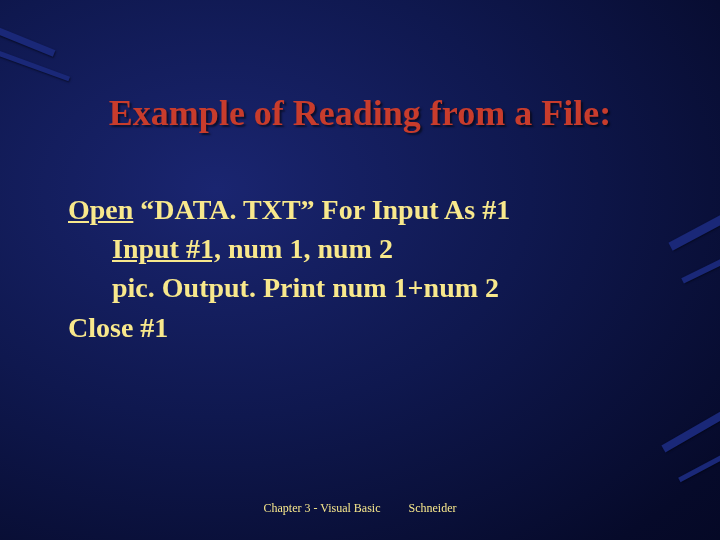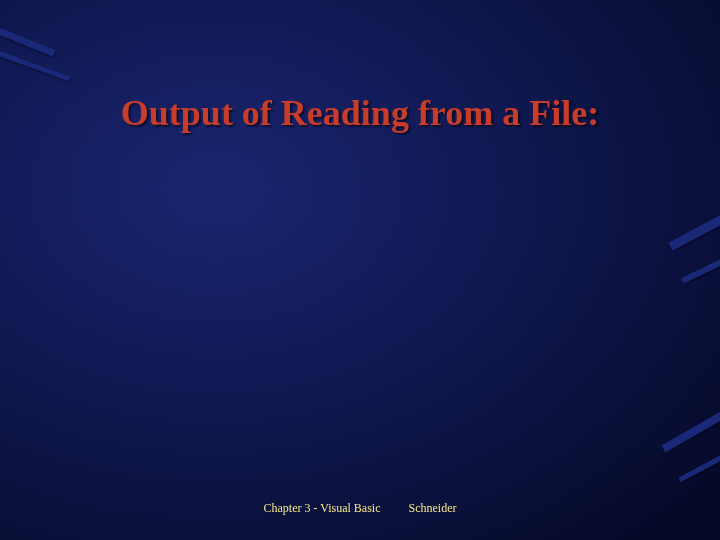--- a/index.html
+++ b/index.html
@@ -73,19 +73,25 @@
 <div class="slide">
 
   <div class="decor" style="left:-20px; top:20px; width:80px; height:7px; transform:rotate(22deg);"></div>
   <div class="decor" style="left:-20px; top:44px; width:95px; height:5px; transform:rotate(20deg);"></div>
 
   <div class="decor" style="right:-30px; left:auto; top:200px; width:90px; height:9px; transform:rotate(-28deg); transform-origin:right center;"></div>
   <div class="decor" style="right:-30px; left:auto; top:245px; width:75px; height:6px; transform:rotate(-26deg); transform-origin:right center;"></div>
   <div class="decor" style="right:-30px; left:auto; top:395px; width:100px; height:8px; transform:rotate(-30deg); transform-origin:right center;"></div>
   <div class="decor" style="right:-30px; left:auto; top:440px; width:80px; height:5px; transform:rotate(-28deg); transform-origin:right center;"></div>
 
-  <div class="title">Output of Reading from a File:</div>
+  <div class="title">Example of Reading from a File:</div>
 
+  <div class="body">
+    <div class="line"><span class="u">Open</span><span> “DATA. TXT” For Input As #1</span></div>
+    <div class="line indent"><span class="u">Input #1,</span><span> num 1, num 2</span></div>
+    <div class="line indent">pic. Output. Print num 1+num 2</div>
+    <div class="line">Close #1</div>
+  </div>
 
   <div class="footer">
     <span>Chapter 3 - Visual Basic</span><span class="gap"></span><span>Schneider</span>
   </div>
 </div>
 
 </body></html>

